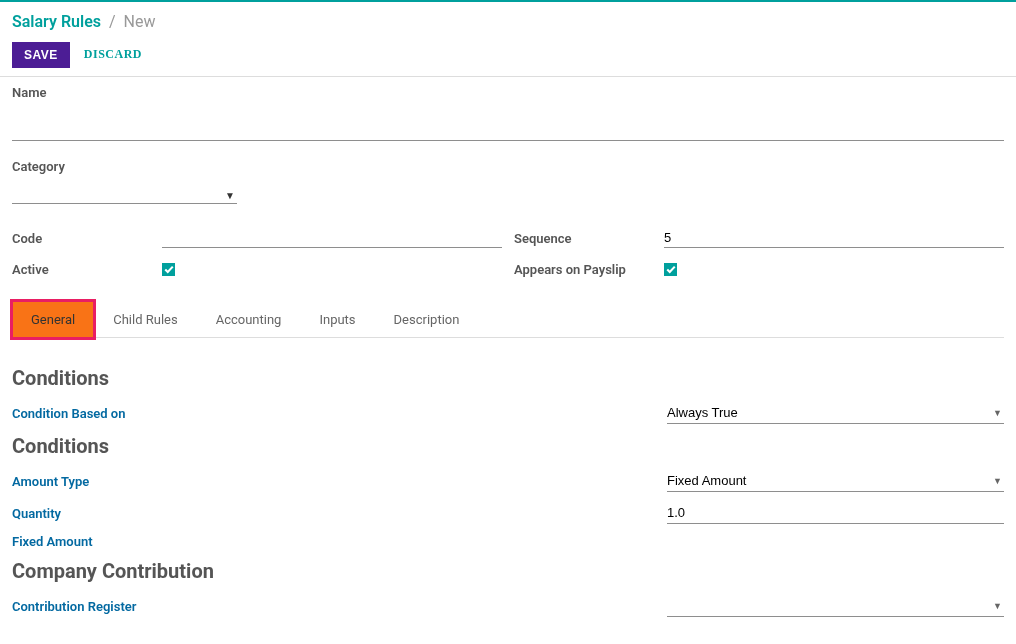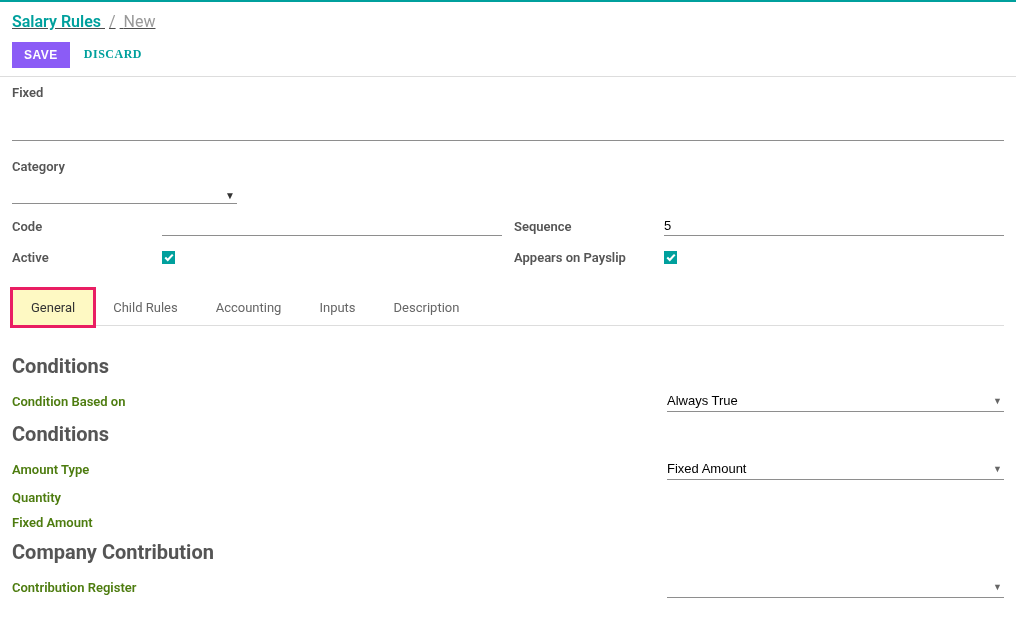--- a/index.html
+++ b/index.html
@@ -14,41 +14,40 @@
       height: 2px;
       background: #00a09d;
     }
     .header {
       padding: 10px 12px 8px;
       border-bottom: 1px solid #ddd;
     }
     .breadcrumb {
       margin-bottom: 10px;
       font-size: 16px;
-      text-decoration: underline;
     }
     .breadcrumb-link {
       color: #00a09d;
       font-weight: 600;
       cursor: pointer;
     }
     .breadcrumb-sep {
       color: #999;
       margin: 0 4px;
     }
     .breadcrumb-current {
       color: #999;
     }
     .btn-row {
       display: flex;
       gap: 10px;
       align-items: center;
     }
     .btn-save {
-      background: #8b5cf6;
+      background: #4c1d95;
       color: #fff;
       border: none;
       padding: 6px 12px;
       font-size: 12px;
       font-weight: 600;
       letter-spacing: 0.5px;
       cursor: pointer;
     }
     .btn-discard {
       background: none;
@@ -77,21 +76,21 @@
     .text-input-full {
       width: 100%;
       border: none;
       border-bottom: 1px solid #8e8e8e;
       font-size: 16px;
       padding: 12px 0 4px 0;
       background: transparent;
       outline: none;
     }
     .category-wrap {
-      margin-bottom: 12px;
+      margin-bottom: 24px;
     }
     .category-row {
       display: flex;
       align-items: flex-end;
       width: 225px;
       border-bottom: 1px solid #8e8e8e;
       padding-bottom: 2px;
     }
     .category-field {
       flex: 1;
@@ -163,21 +162,21 @@
       cursor: pointer;
       border: 1px solid transparent;
       border-bottom: none;
       position: relative;
     }
     .tab.active {
       color: #333;
       border: 1px solid #ddd;
       border-bottom: 1px solid #fff;
       margin-bottom: -1px;
-      background: #fef9c3;
+      background: #f97316;
     }
     .tab.highlight {
       outline: 3px solid #e91e63;
       outline-offset: -1px;
     }
     .tab-content {
       padding: 20px 0 0 0;
     }
     .section-title {
       font-size: 20px;
@@ -188,21 +187,21 @@
     }
     .detail-row {
       display: flex;
       align-items: center;
       margin-bottom: 10px;
     }
     .detail-label {
       flex: 0 0 655px;
       font-size: 13px;
       font-weight: 600;
-      color: #4d7c0f;
+      color: #0369a1;
     }
     .detail-value {
       flex: 1;
       display: flex;
       align-items: center;
       border-bottom: 1px solid #8e8e8e;
       padding: 3px 0;
     }
     .detail-value input {
       flex: 1;
@@ -229,21 +228,21 @@
   </div>
   <div class="btn-row">
     <button class="btn-save">SAVE</button>
     <button class="btn-discard">DISCARD</button>
   </div>
 </div>
 
 <div class="form-sheet">
 
   <div class="field-group-full">
-    <label class="field-label">Fixed</label>
+    <label class="field-label">Name</label>
     <input class="text-input-full" type="text" value="" style="">
   </div>
 
   <div class="category-wrap">
     <label class="field-label">Category</label>
     <div class="category-row">
       <input class="category-field" type="text" value="" style="">
       <span class="dropdown-caret">▼</span>
     </div>
   </div>
@@ -301,20 +300,23 @@
     <h2 class="section-title">Conditions</h2>
     <div class="detail-row">
       <span class="detail-label">Amount Type</span>
       <div class="detail-value">
         <input type="text" value="Fixed Amount" style="">
         <span class="dropdown-caret">▼</span>
       </div>
     </div>
     <div class="detail-row">
       <span class="detail-label">Quantity</span>
+      <div class="detail-value">
+        <input type="text" value="1.0" style="">
+      </div>
     </div>
     <div class="detail-row">
       <span class="detail-label">Fixed Amount</span>
     </div>
 
     <h2 class="section-title">Company Contribution</h2>
     <div class="detail-row">
       <span class="detail-label">Contribution Register</span>
       <div class="detail-value">
         <input type="text" value="" style="">

